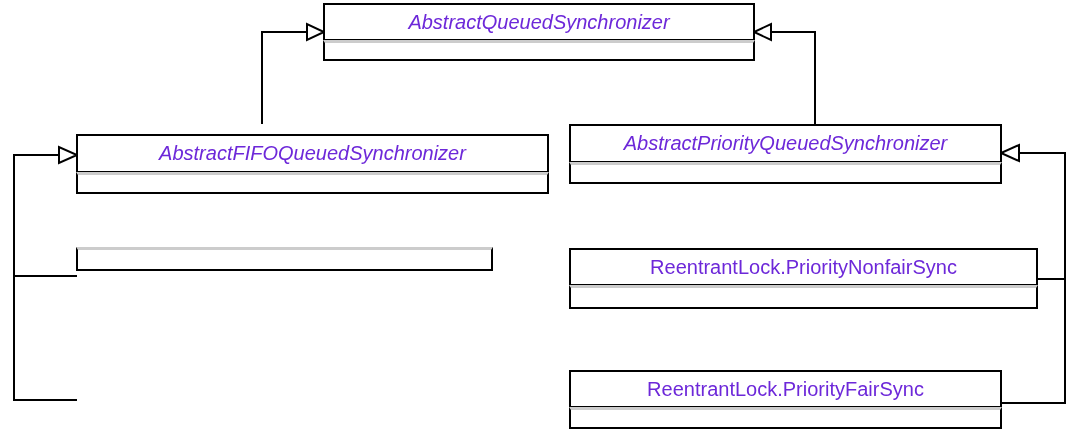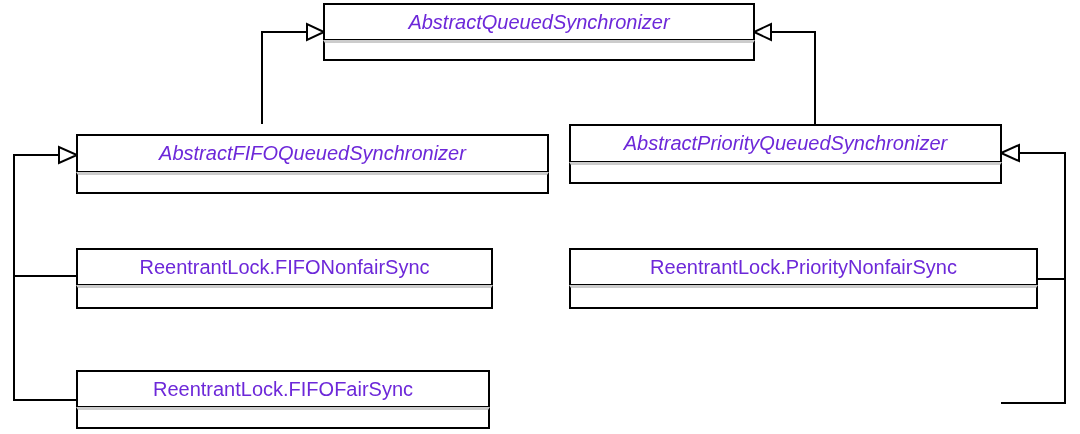--- a/index.html
+++ b/index.html
@@ -65,28 +65,27 @@
     <div class="title" style="height:39px;">AbstractFIFOQueuedSynchronizer</div>
     <div class="attrs" style="height:22px;"></div>
   </div>
 
   <div class="class-box abstract" style="left:569px; top:124px; width:433px;border-radius:14px;">
     <div class="title" style="height:39px;">AbstractPriorityQueuedSynchronizer</div>
     <div class="attrs" style="height:22px;"></div>
   </div>
 
   <div class="class-box" style="left:76px; top:248px; width:417px;">
-    <div class="title" style="height:38px;">ReentrantLock.FIFONonfairSync</div>
     <div class="attrs" style="height:24px;"></div>
   </div>
 
   <div class="class-box" style="left:569px; top:248px; width:469px;">
     <div class="title" style="height:38px;">ReentrantLock.PriorityNonfairSync</div>
     <div class="attrs" style="height:24px;"></div>
   </div>
 
-  <div class="class-box" style="left:76px; top:370px; width:414px;">
-    <div class="title" style="height:38px;">ReentrantLock.FIFOFairSync</div>
+
+  <div class="class-box" style="left:569px; top:370px; width:433px;">
+    <div class="title" style="height:38px;">ReentrantLock.PriorityFairSync</div>
     <div class="attrs" style="height:22px;"></div>
   </div>
-
 
 </div>
 
 </body></html>

